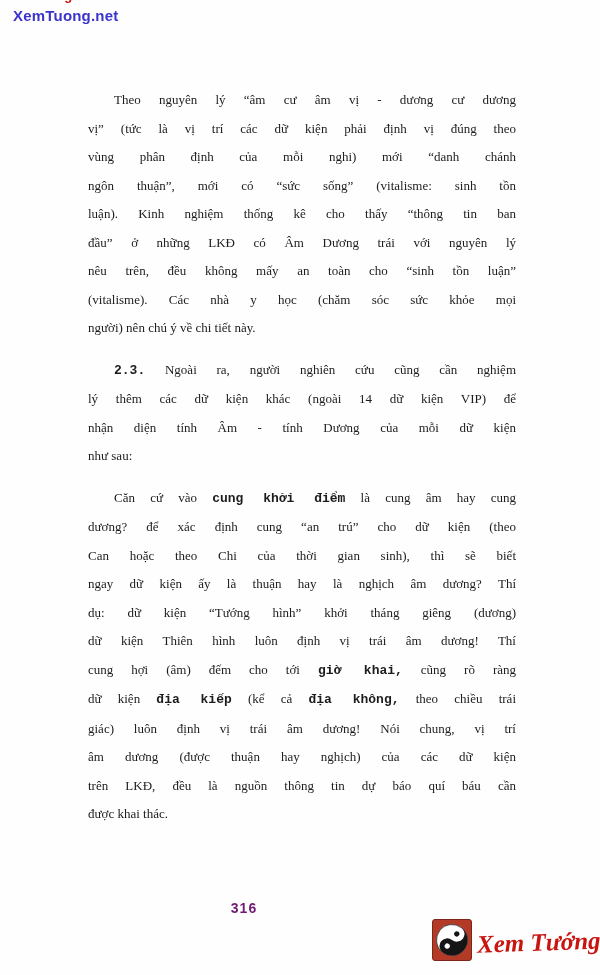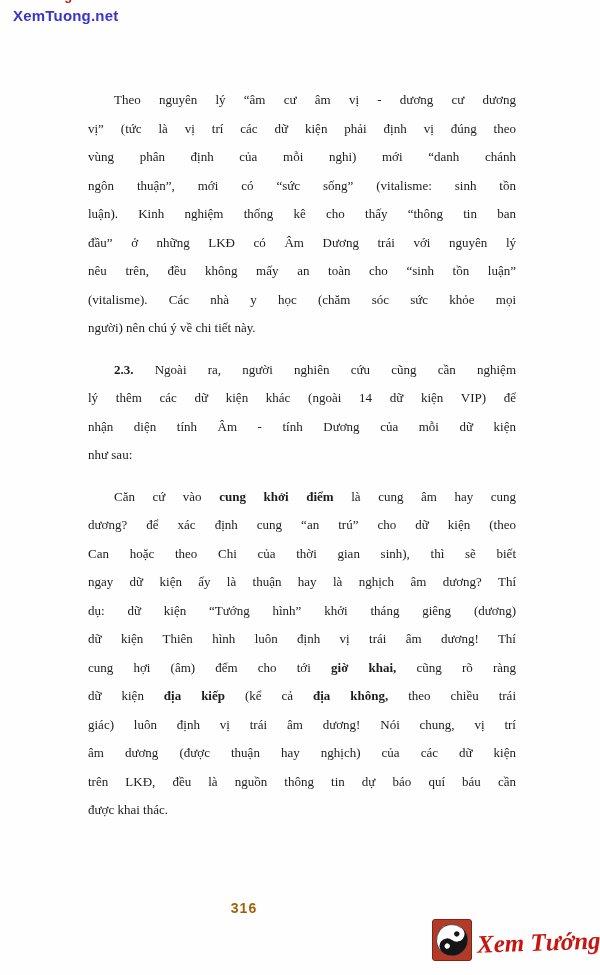--- a/index.html
+++ b/index.html
@@ -34,26 +34,26 @@
   }
   .text-block{
     position:absolute;left:88px;top:86px;width:428px;
     font-size:13px;line-height:28.5px;
     color:var(--text);
   }
   .para + .para{margin-top:13px;}
   .line{text-align:justify;text-align-last:justify;}
   .line.lastline{text-align-last:left;}
   .line.firstline{text-indent:26px;}
-  .line .bold{font-weight:bold;}
+  .line .bold{font-weight:bold;font-family:Liberation Mono, monospace;}
   .pageno{
     position:absolute;top:900px;left:0;width:488px;
     text-align:center;
     font:700 14px "Liberation Sans",sans-serif;
-    color:#a16207;letter-spacing:1px;
+    color:#701a75;letter-spacing:1px;
   }
   .logo{
     position:absolute;left:432px;top:919px;
     display:flex;align-items:center;gap:5px;
   }
   .logo-text{
     font:italic 700 25px "Liberation Serif",serif;
     color:var(--logo-red);
     transform:rotate(-2deg);
     white-space:nowrap;

